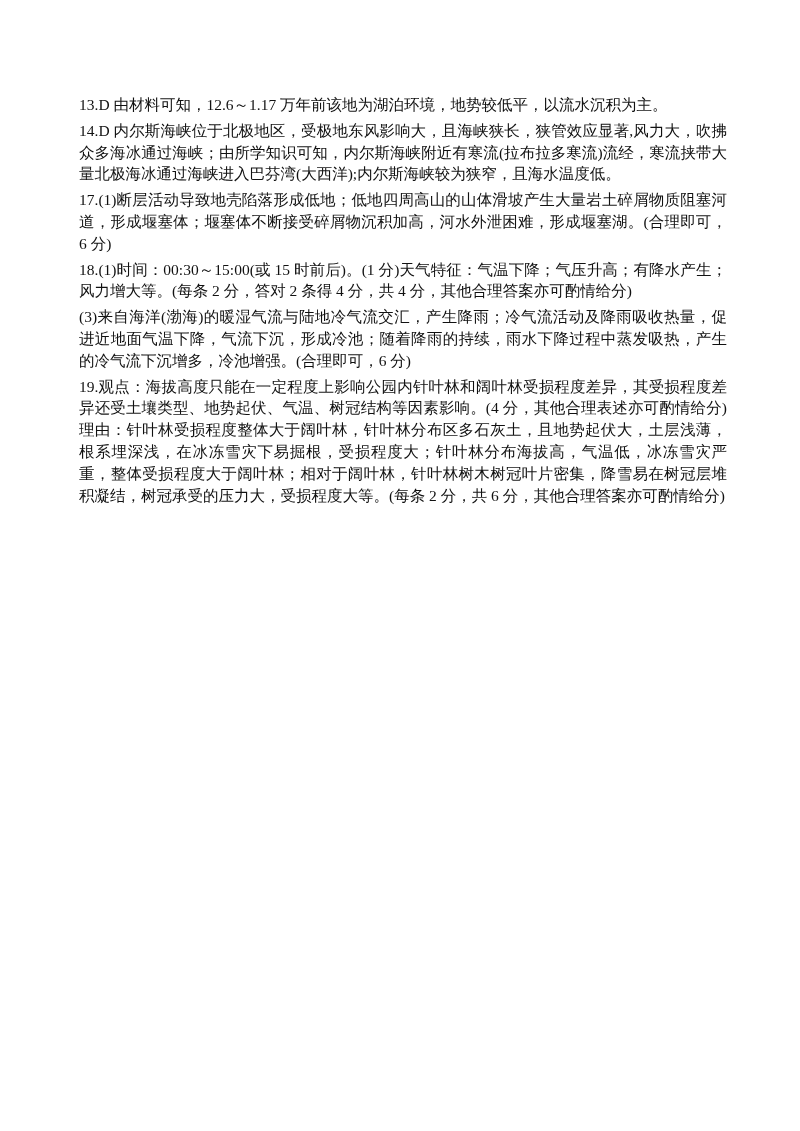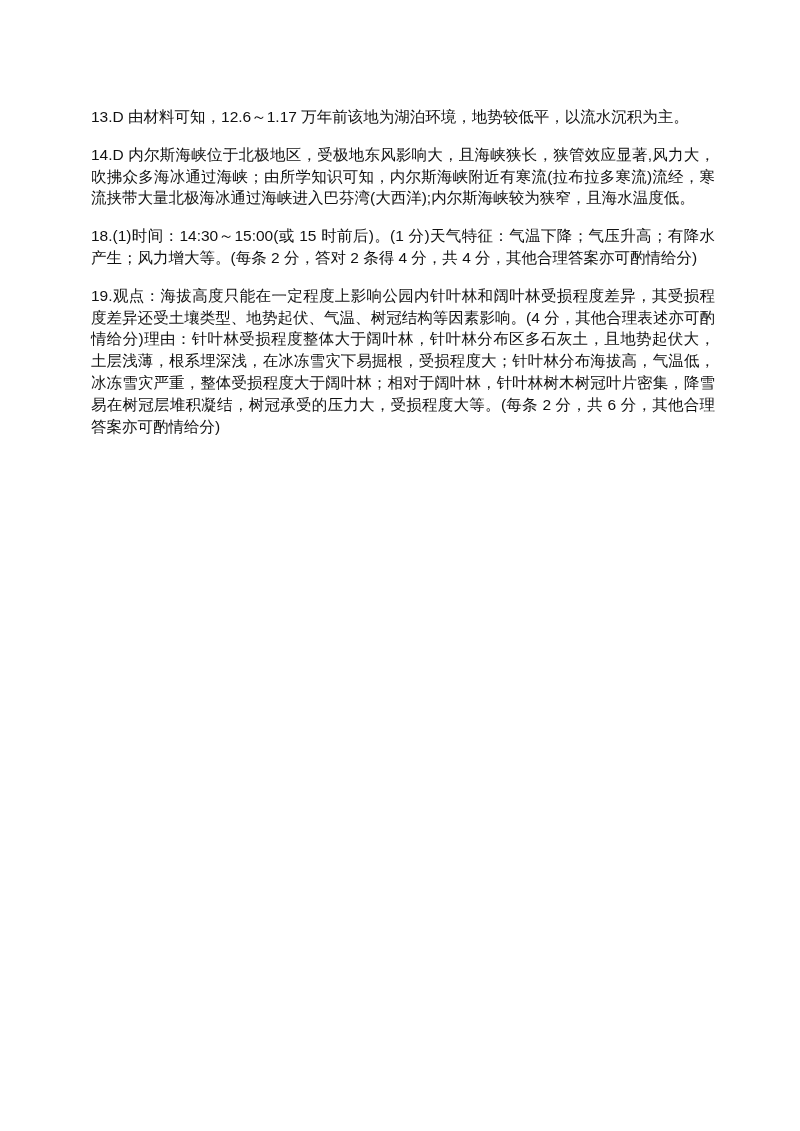--- a/index.html
+++ b/index.html
@@ -13,32 +13,34 @@
     position: relative;
     overflow: hidden;
   }
   .page {
     position: absolute;
     left: 75px;
     top: 90px;
     width: 656px;
   }
   .para {
-    margin: 16px;
+    margin: 4px;
     padding: 0;
-    font-family: Liberation Sans, sans-serif;
+    font-family: Liberation Serif, serif;
     font-size: 15.5px;
     line-height: 21.8px;
     color: #111111;
     text-align: justify;
     text-justify: inter-ideograph;
     word-break: break-all;
   }
 </style>
 </head>
 <body>
 
 <div class="page">
   <p class="para">13.D 由材料可知，12.6～1.17 万年前该地为湖泊环境，地势较低平，以流水沉积为主。</p>
   <p class="para">14.D 内尔斯海峡位于北极地区，受极地东风影响大，且海峡狭长，狭管效应显著,风力大，吹拂众多海冰通过海峡；由所学知识可知，内尔斯海峡附近有寒流(拉布拉多寒流)流经，寒流挟带大量北极海冰通过海峡进入巴芬湾(大西洋);内尔斯海峡较为狭窄，且海水温度低。</p>
-  <p class="para">18.(1)时间：14:30～15:00(或 15 时前后)。(1 分)天气特征：气温下降；气压升高；有降水产生；风力增大等。(每条 2 分，答对 2 条得 4 分，共 4 分，其他合理答案亦可酌情给分)</p>
+  <p class="para">17.(1)断层活动导致地壳陷落形成低地；低地四周高山的山体滑坡产生大量岩土碎屑物质阻塞河道，形成堰塞体；堰塞体不断接受碎屑物沉积加高，河水外泄困难，形成堰塞湖。(合理即可，6 分)</p>
+  <p class="para">18.(1)时间：00:30～15:00(或 15 时前后)。(1 分)天气特征：气温下降；气压升高；有降水产生；风力增大等。(每条 2 分，答对 2 条得 4 分，共 4 分，其他合理答案亦可酌情给分)</p>
+  <p class="para">(3)来自海洋(渤海)的暖湿气流与陆地冷气流交汇，产生降雨；冷气流活动及降雨吸收热量，促进近地面气温下降，气流下沉，形成冷池；随着降雨的持续，雨水下降过程中蒸发吸热，产生的冷气流下沉增多，冷池增强。(合理即可，6 分)</p>
   <p class="para">19.观点：海拔高度只能在一定程度上影响公园内针叶林和阔叶林受损程度差异，其受损程度差异还受土壤类型、地势起伏、气温、树冠结构等因素影响。(4 分，其他合理表述亦可酌情给分)理由：针叶林受损程度整体大于阔叶林，针叶林分布区多石灰土，且地势起伏大，土层浅薄，根系埋深浅，在冰冻雪灾下易掘根，受损程度大；针叶林分布海拔高，气温低，冰冻雪灾严重，整体受损程度大于阔叶林；相对于阔叶林，针叶林树木树冠叶片密集，降雪易在树冠层堆积凝结，树冠承受的压力大，受损程度大等。(每条 2 分，共 6 分，其他合理答案亦可酌情给分)</p>
 </div>
 
 </body></html>

